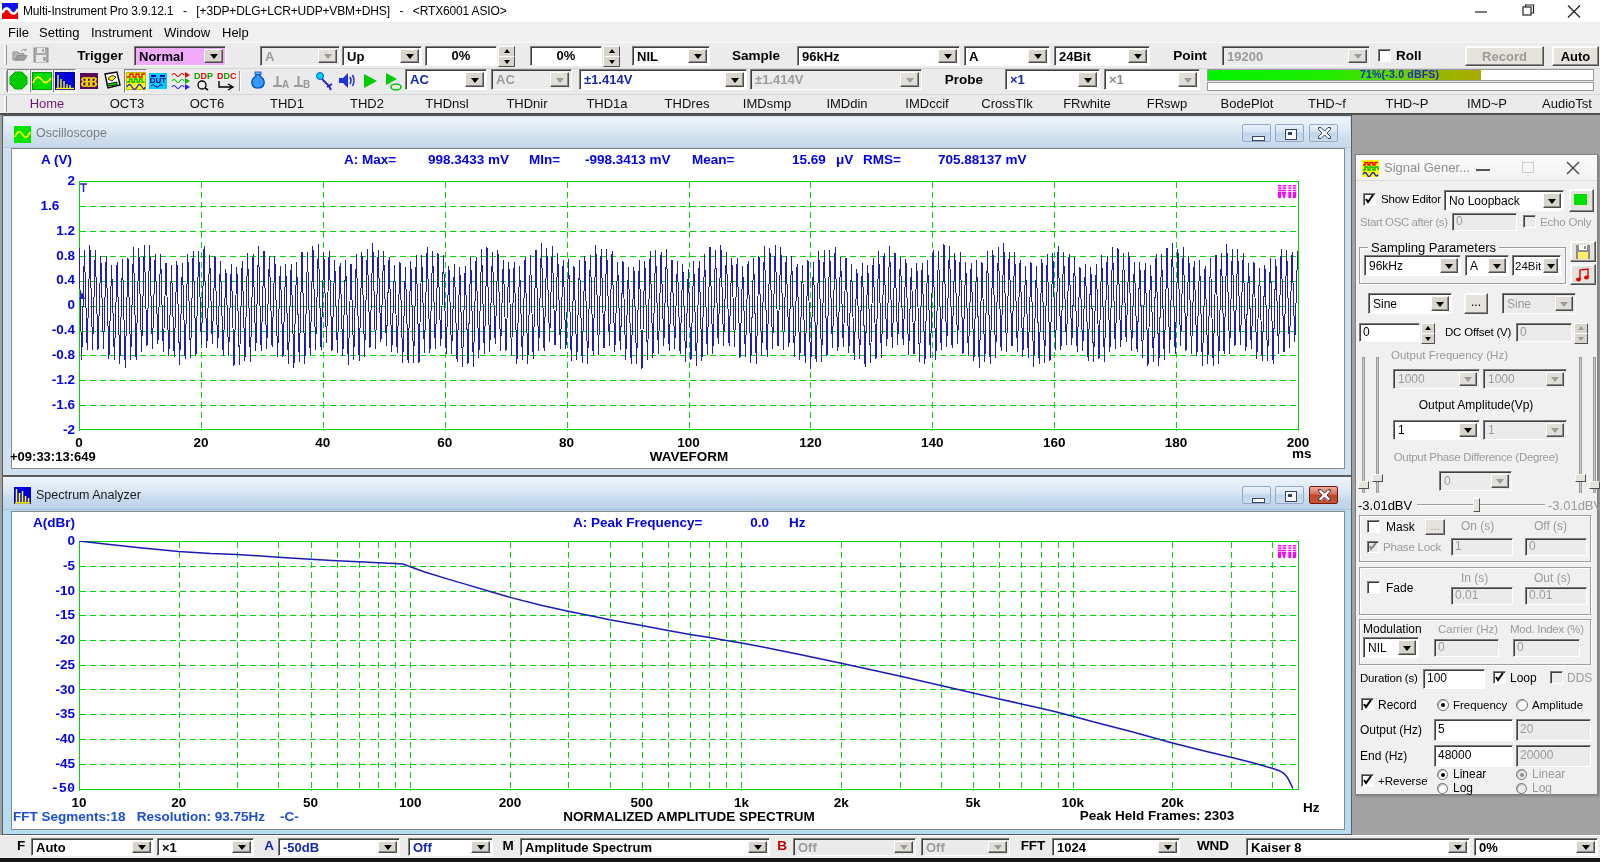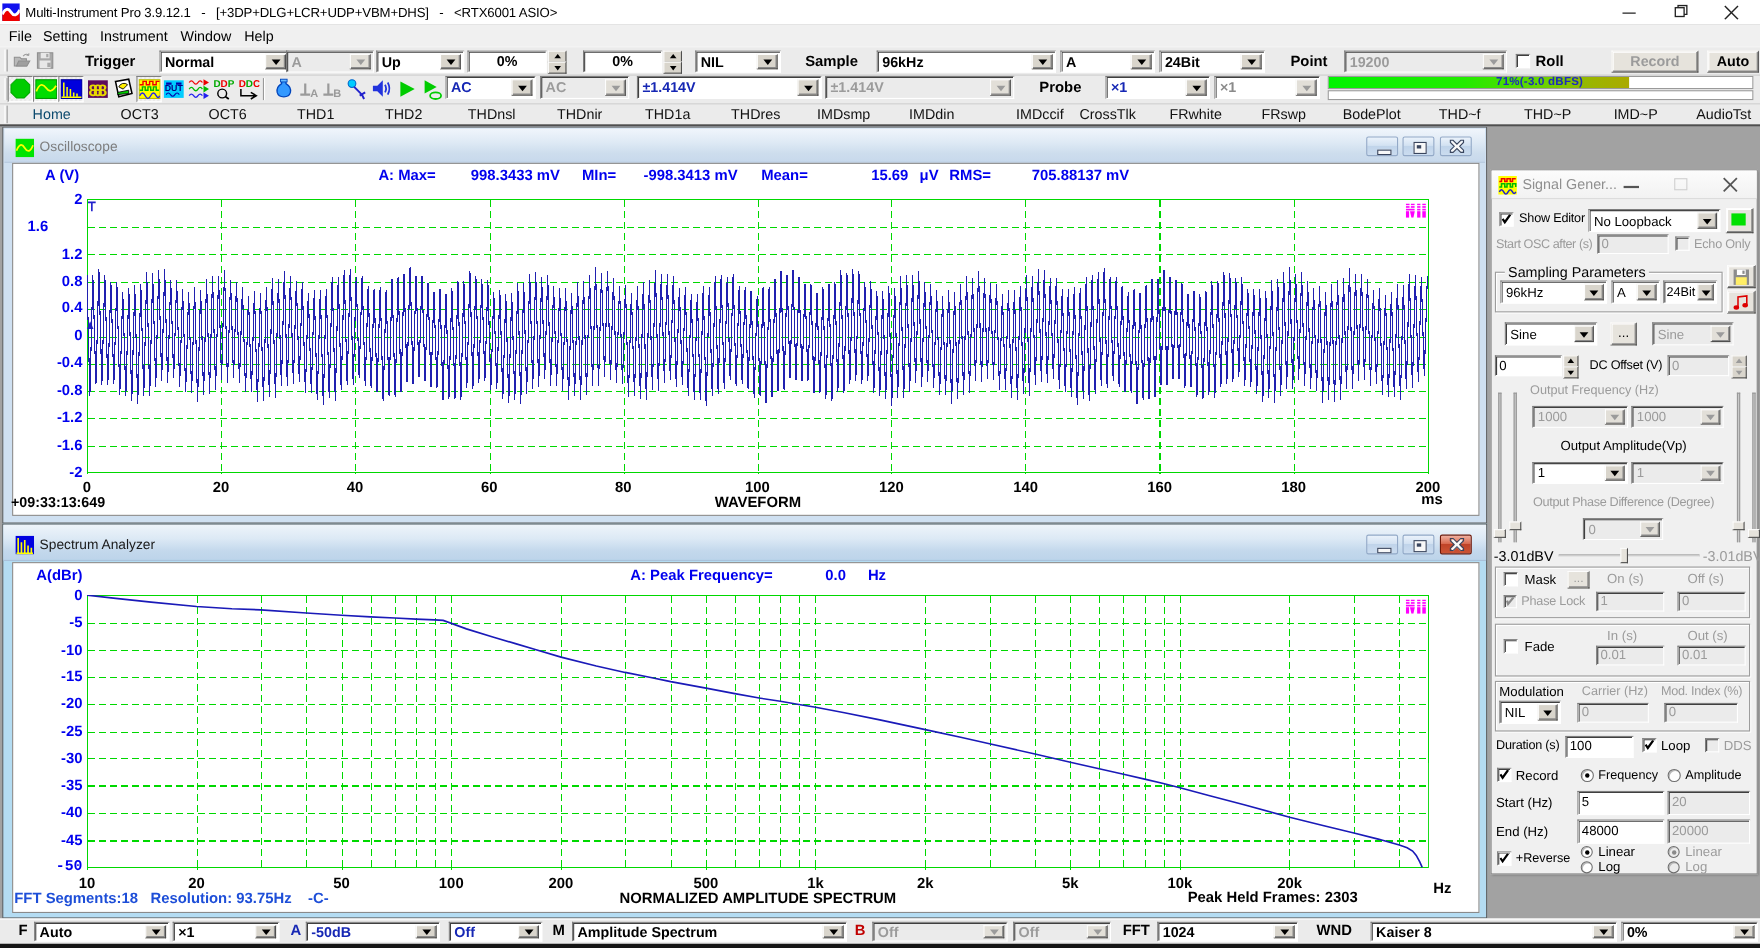--- a/index.html
+++ b/index.html
@@ -34,21 +34,21 @@
 <path d="M9,4 Q12,1 14,3.5 M14,3.5 l-2,-0.5 m2,0.5 l0.3,-2" stroke="#9a9a9a" fill="none"></path>
 </svg>
 <svg style="position:absolute;left:33px;top:47px;" width="16" height="16" viewBox="0 0 16 16">
 <rect x="1" y="1" width="14" height="14" fill="#a8a8a8" stroke="#8f8f8f"></rect>
 <rect x="4" y="1" width="8" height="5" fill="#e8e8e8"></rect>
 <rect x="9" y="2" width="2" height="3" fill="#a8a8a8"></rect>
 <rect x="3" y="8" width="10" height="7" fill="#e8e8e8"></rect>
 <rect x="10" y="10" width="3" height="4" fill="#a8a8a8"></rect>
 </svg>
 <div style="position:absolute;left:75px;top:48px;width:48px;height:16px;line-height:16px;font-size:13.5px;color:#000;font-weight:bold;text-align:right;white-space:nowrap;">Trigger</div>
-<div style="position:absolute;left:145px;top:46px;width:118px;height:20px;background:#ffffff;border:1px solid;border-color:#7d7d7d #fff #fff #7d7d7d;box-shadow:inset 1px 1px 0 #3f3f3f;">
+<div style="position:absolute;left:134px;top:46px;width:92px;height:20px;background:#f0abfc;border:1px solid;border-color:#7d7d7d #fff #fff #7d7d7d;box-shadow:inset 1px 1px 0 #3f3f3f;">
     <span style="position:absolute;left:4px;top:1px;bottom:1px;right:20px;overflow:hidden;font-size:13px;font-weight:bold;color:#000;line-height:17px;white-space:nowrap;">Normal</span>
     <span style="position:absolute;right:2px;top:2px;bottom:2px;width:17px;background:#d9d5cc;border:1px solid;border-color:#fdfdfd #4e4e4e #4e4e4e #fdfdfd;box-shadow:inset -1px -1px 0 #8a8a8a;">
       <span style="position:absolute;left:50%;top:50%;margin:-2px 0 0 -4px;width:0;height:0;border:4px solid transparent;border-top:5px solid #000;border-bottom:none;"></span>
     </span>
   </div>
 <div style="position:absolute;left:260px;top:46px;width:80px;height:20px;background:#ebebeb;border:1px solid;border-color:#7d7d7d #fff #fff #7d7d7d;box-shadow:inset 1px 1px 0 #3f3f3f;">
     <span style="position:absolute;left:4px;top:1px;bottom:1px;right:20px;overflow:hidden;font-size:13px;font-weight:bold;color:#9b9b9b;line-height:17px;white-space:nowrap;">A</span>
     <span style="position:absolute;right:2px;top:2px;bottom:2px;width:17px;background:#e2dfd8;border:1px solid;border-color:#fdfdfd #4e4e4e #4e4e4e #fdfdfd;box-shadow:inset -1px -1px 0 #8a8a8a;">
       <span style="position:absolute;left:50%;top:50%;margin:-2px 0 0 -4px;width:0;height:0;border:4px solid transparent;border-top:5px solid #9b9b9b;border-bottom:none;"></span>
     </span>
@@ -303,32 +303,32 @@
     <span style="position:absolute;right:2px;top:2px;bottom:2px;width:17px;background:#e2dfd8;border:1px solid;border-color:#fdfdfd #4e4e4e #4e4e4e #fdfdfd;box-shadow:inset -1px -1px 0 #8a8a8a;">
       <span style="position:absolute;left:50%;top:50%;margin:-2px 0 0 -4px;width:0;height:0;border:4px solid transparent;border-top:5px solid #9b9b9b;border-bottom:none;"></span>
     </span>
   </div>
 <div style="left:1207px;top:69px;width:387px;height:12px;background:#fff;border:1px solid #9a9a9a;"></div>
 <div style="left:1208px;top:70px;width:273px;height:10px;background:linear-gradient(90deg,#00f400,#22ec00 45%,#66d400 70%,#9cb400 88%,#aaaa00 100%);"></div>
 <div style="position:absolute;left:1360px;top:69px;height:11px;line-height:11px;font-size:10.5px;color:#1d2bbd;font-weight:bold;text-align:left;white-space:nowrap;letter-spacing:0.2px;">71%(-3.0 dBFS)</div>
 <div style="left:1207px;top:82px;width:387px;height:9px;background:#fff;border:1px solid #9a9a9a;"></div>
 <div style="left:0px;top:94px;width:1600px;height:21px;background:#ebebeb;border-top:1px solid #d6d6d6;"></div>
 <div style="left:4px;top:96px;width:3px;height:16px;border-left:1px solid #fff;border-right:1px solid #9a9a9a;"></div>
-<div style="position:absolute;left:7px;top:96px;width:80px;height:32px;line-height:16px;font-size:13px;color:#0c4a6e;text-align:center;white-space:nowrap;">Home</div>
+<div style="position:absolute;left:7px;top:96px;width:80px;height:32px;line-height:16px;font-size:13px;color:#701a75;text-align:center;white-space:nowrap;">Home</div>
 <div style="position:absolute;left:87px;top:96px;width:80px;height:16px;line-height:16px;font-size:13px;color:#111;text-align:center;white-space:nowrap;">OCT3</div>
 <div style="position:absolute;left:167px;top:96px;width:80px;height:16px;line-height:16px;font-size:13px;color:#111;text-align:center;white-space:nowrap;">OCT6</div>
 <div style="position:absolute;left:247px;top:96px;width:80px;height:16px;line-height:16px;font-size:13px;color:#111;text-align:center;white-space:nowrap;">THD1</div>
 <div style="position:absolute;left:327px;top:96px;width:80px;height:16px;line-height:16px;font-size:13px;color:#111;text-align:center;white-space:nowrap;">THD2</div>
 <div style="position:absolute;left:407px;top:96px;width:80px;height:16px;line-height:16px;font-size:13px;color:#111;text-align:center;white-space:nowrap;">THDnsl</div>
 <div style="position:absolute;left:487px;top:96px;width:80px;height:16px;line-height:16px;font-size:13px;color:#111;text-align:center;white-space:nowrap;">THDnir</div>
 <div style="position:absolute;left:567px;top:96px;width:80px;height:16px;line-height:16px;font-size:13px;color:#111;text-align:center;white-space:nowrap;">THD1a</div>
 <div style="position:absolute;left:647px;top:96px;width:80px;height:16px;line-height:16px;font-size:13px;color:#111;text-align:center;white-space:nowrap;">THDres</div>
 <div style="position:absolute;left:727px;top:96px;width:80px;height:16px;line-height:16px;font-size:13px;color:#111;text-align:center;white-space:nowrap;">IMDsmp</div>
 <div style="position:absolute;left:807px;top:96px;width:80px;height:16px;line-height:16px;font-size:13px;color:#111;text-align:center;white-space:nowrap;">IMDdin</div>
-<div style="position:absolute;left:887px;top:96px;width:80px;height:16px;line-height:16px;font-size:13px;color:#111;text-align:right;white-space:nowrap;">IMDccif</div>
+<div style="position:absolute;left:887px;top:96px;width:80px;height:16px;line-height:16px;font-size:13px;color:#111;text-align:center;white-space:nowrap;">IMDccif</div>
 <div style="position:absolute;left:967px;top:96px;width:80px;height:16px;line-height:16px;font-size:13px;color:#111;text-align:center;white-space:nowrap;">CrossTlk</div>
 <div style="position:absolute;left:1047px;top:96px;width:80px;height:16px;line-height:16px;font-size:13px;color:#111;text-align:center;white-space:nowrap;">FRwhite</div>
 <div style="position:absolute;left:1127px;top:96px;width:80px;height:16px;line-height:16px;font-size:13px;color:#111;text-align:center;white-space:nowrap;">FRswp</div>
 <div style="position:absolute;left:1207px;top:96px;width:80px;height:16px;line-height:16px;font-size:13px;color:#111;text-align:center;white-space:nowrap;">BodePlot</div>
 <div style="position:absolute;left:1287px;top:96px;width:80px;height:16px;line-height:16px;font-size:13px;color:#111;text-align:center;white-space:nowrap;">THD~f</div>
 <div style="position:absolute;left:1367px;top:96px;width:80px;height:16px;line-height:16px;font-size:13px;color:#111;text-align:center;white-space:nowrap;">THD~P</div>
 <div style="position:absolute;left:1447px;top:96px;width:80px;height:16px;line-height:16px;font-size:13px;color:#111;text-align:center;white-space:nowrap;">IMD~P</div>
 <div style="position:absolute;left:1527px;top:96px;width:80px;height:16px;line-height:16px;font-size:13px;color:#111;text-align:center;white-space:nowrap;">AudioTst</div>
 <div style="left:0px;top:113px;width:1600px;height:2px;background:#4f4f4f;"></div>
 <div style="position:absolute;left:2px;top:115px;width:1350px;height:361px;background:#cfe0f1;border:1px solid #5c5c5c;">
@@ -361,21 +361,21 @@
       <div style="position:absolute;left:332px;top:3px;height:15px;line-height:15px;font-size:13.5px;color:#0000ee;font-weight:bold;white-space:nowrap;text-align:left;">A: Max=</div>
       <div style="position:absolute;left:416px;top:3px;height:15px;line-height:15px;font-size:13.5px;color:#0000ee;font-weight:bold;white-space:nowrap;text-align:left;">998.3433 mV</div>
       <div style="position:absolute;left:517px;top:3px;height:15px;line-height:15px;font-size:13.5px;color:#0000ee;font-weight:bold;white-space:nowrap;text-align:left;">MIn=</div>
       <div style="position:absolute;left:573px;top:3px;height:15px;line-height:15px;font-size:13.5px;color:#0000ee;font-weight:bold;white-space:nowrap;text-align:left;">-998.3413 mV</div>
       <div style="position:absolute;left:680px;top:3px;height:15px;line-height:15px;font-size:13.5px;color:#0000ee;font-weight:bold;white-space:nowrap;text-align:left;">Mean=</div>
       <div style="position:absolute;left:780px;top:3px;height:15px;line-height:15px;font-size:13.5px;color:#0000ee;font-weight:bold;white-space:nowrap;text-align:left;">15.69</div>
       <div style="position:absolute;left:824px;top:3px;height:15px;line-height:15px;font-size:13.5px;color:#0000ee;font-weight:bold;white-space:nowrap;text-align:center;">μV</div>
       <div style="position:absolute;left:851px;top:3px;height:15px;line-height:15px;font-size:13.5px;color:#0000ee;font-weight:bold;white-space:nowrap;text-align:left;">RMS=</div>
       <div style="position:absolute;left:926px;top:3px;height:15px;line-height:15px;font-size:13.5px;color:#0000ee;font-weight:bold;white-space:nowrap;text-align:left;">705.88137 mV</div>
       <div style="position:absolute;left:13px;top:24.0px;width:50px;height:15px;line-height:15px;font-size:13.5px;color:#0000ee;font-weight:bold;white-space:nowrap;text-align:right;">2</div>
-      <div style="position:absolute;left:13px;top:48.85px;width:50px;height:15px;line-height:15px;font-size:13.5px;color:#0000ee;font-weight:bold;white-space:nowrap;text-align:left;">1.6</div>
+      <div style="position:absolute;left:13px;top:48.85px;width:50px;height:15px;line-height:15px;font-size:13.5px;color:#0000ee;font-weight:bold;white-space:nowrap;text-align:center;">1.6</div>
       <div style="position:absolute;left:13px;top:73.7px;width:50px;height:15px;line-height:15px;font-size:13.5px;color:#0000ee;font-weight:bold;white-space:nowrap;text-align:right;">1.2</div>
       <div style="position:absolute;left:13px;top:98.55000000000001px;width:50px;height:15px;line-height:15px;font-size:13.5px;color:#0000ee;font-weight:bold;white-space:nowrap;text-align:right;">0.8</div>
       <div style="position:absolute;left:13px;top:123.4px;width:50px;height:15px;line-height:15px;font-size:13.5px;color:#0000ee;font-weight:bold;white-space:nowrap;text-align:right;">0.4</div>
       <div style="position:absolute;left:13px;top:148.25px;width:50px;height:15px;line-height:15px;font-size:13.5px;color:#0000ee;font-weight:bold;white-space:nowrap;text-align:right;">0</div>
       <div style="position:absolute;left:13px;top:173.10000000000002px;width:50px;height:15px;line-height:15px;font-size:13.5px;color:#0000ee;font-weight:bold;white-space:nowrap;text-align:right;">-0.4</div>
       <div style="position:absolute;left:13px;top:197.95000000000002px;width:50px;height:15px;line-height:15px;font-size:13.5px;color:#0000ee;font-weight:bold;white-space:nowrap;text-align:right;">-0.8</div>
       <div style="position:absolute;left:13px;top:222.8px;width:50px;height:15px;line-height:15px;font-size:13.5px;color:#0000ee;font-weight:bold;white-space:nowrap;text-align:right;">-1.2</div>
       <div style="position:absolute;left:13px;top:247.65px;width:50px;height:15px;line-height:15px;font-size:13.5px;color:#0000ee;font-weight:bold;white-space:nowrap;text-align:right;">-1.6</div>
       <div style="position:absolute;left:13px;top:272.5px;width:50px;height:15px;line-height:15px;font-size:13.5px;color:#0000ee;font-weight:bold;white-space:nowrap;text-align:right;">-2</div>
       <div style="position:absolute;left:37.0px;top:286px;width:60px;height:15px;line-height:15px;font-size:13.5px;color:#000;font-weight:bold;white-space:nowrap;text-align:center;">0</div>
@@ -791,21 +791,21 @@
         <polyline points="1,4 3,7 8,0" stroke="#000" stroke-width="2" fill="none"></polyline>
       </svg>
     </div>
     <div style="position:absolute;left:22px;top:543px;height:15px;line-height:15px;font-size:12px;color:#000;white-space:nowrap;text-align:left;">Record</div>
     <div style="position:absolute;left:81px;top:544px;width:12px;height:12px;border-radius:50%;background:#fff;border:1px solid #6f6f6f;box-shadow:inset 1px 1px 0 #b9b9b9;">
       <span style="position:absolute;left:3px;top:3px;width:4px;height:4px;border-radius:50%;background:#000;"></span>
     </div>
     <div style="position:absolute;left:97px;top:543px;height:15px;line-height:15px;font-size:11.5px;color:#000;white-space:nowrap;text-align:left;">Frequency</div>
     <div style="position:absolute;left:160px;top:544px;width:12px;height:12px;border-radius:50%;background:#fff;border:1px solid #6f6f6f;box-shadow:inset 1px 1px 0 #b9b9b9;"></div>
     <div style="position:absolute;left:176px;top:543px;height:15px;line-height:15px;font-size:11.5px;color:#000;white-space:nowrap;text-align:left;">Amplitude</div>
-    <div style="position:absolute;left:4px;top:568px;height:15px;line-height:15px;font-size:12px;color:#000;white-space:nowrap;text-align:left;">Start (Hz)</div>
+    <div style="position:absolute;left:4px;top:568px;height:15px;line-height:15px;font-size:12px;color:#000;white-space:nowrap;text-align:left;">Output (Hz)</div>
     <div style="position:absolute;left:78px;top:564px;width:79px;height:22px;background:#fff;border:1px solid;border-color:#7d7d7d #fff #fff #7d7d7d;box-shadow:inset 1px 1px 0 #3f3f3f;font-size:12px;color:#000;line-height:19px;padding-left:3px;white-space:nowrap;overflow:hidden;">5</div>
     <div style="position:absolute;left:160px;top:564px;width:75px;height:22px;background:#ebebeb;border:1px solid;border-color:#7d7d7d #fff #fff #7d7d7d;box-shadow:inset 1px 1px 0 #3f3f3f;font-size:12px;color:#9b9b9b;line-height:19px;padding-left:3px;white-space:nowrap;overflow:hidden;">20</div>
     <div style="position:absolute;left:4px;top:594px;height:15px;line-height:15px;font-size:12px;color:#000;white-space:nowrap;text-align:left;">End (Hz)</div>
     <div style="position:absolute;left:78px;top:590px;width:79px;height:22px;background:#fff;border:1px solid;border-color:#7d7d7d #fff #fff #7d7d7d;box-shadow:inset 1px 1px 0 #3f3f3f;font-size:12px;color:#000;line-height:19px;padding-left:3px;white-space:nowrap;overflow:hidden;">48000</div>
     <div style="position:absolute;left:160px;top:590px;width:75px;height:22px;background:#ebebeb;border:1px solid;border-color:#7d7d7d #fff #fff #7d7d7d;box-shadow:inset 1px 1px 0 #3f3f3f;font-size:12px;color:#9b9b9b;line-height:19px;padding-left:3px;white-space:nowrap;overflow:hidden;">20000</div>
     <div style="position:absolute;left:5px;top:619px;width:13px;height:13px;background:#fff;border:1px solid;border-color:#7d7d7d #fff #fff #7d7d7d;box-shadow:inset 1px 1px 0 #3f3f3f;">
       <svg width="9" height="9" style="position:absolute;left:1px;top:1px;">
         <polyline points="1,4 3,7 8,0" stroke="#000" stroke-width="2" fill="none"></polyline>
       </svg>
     </div>

